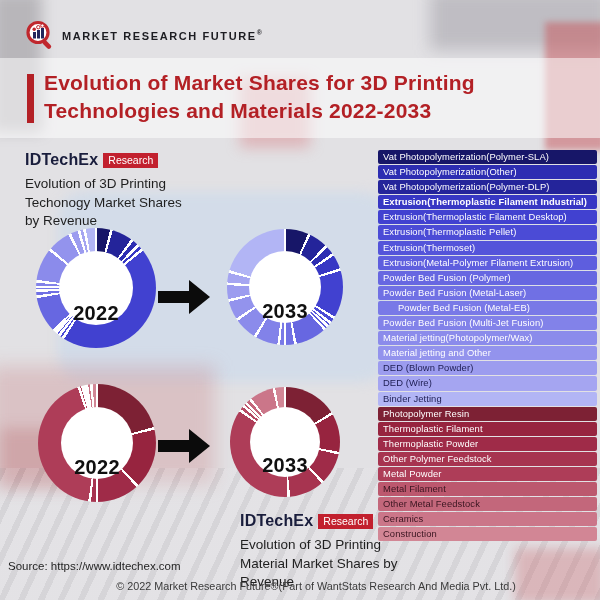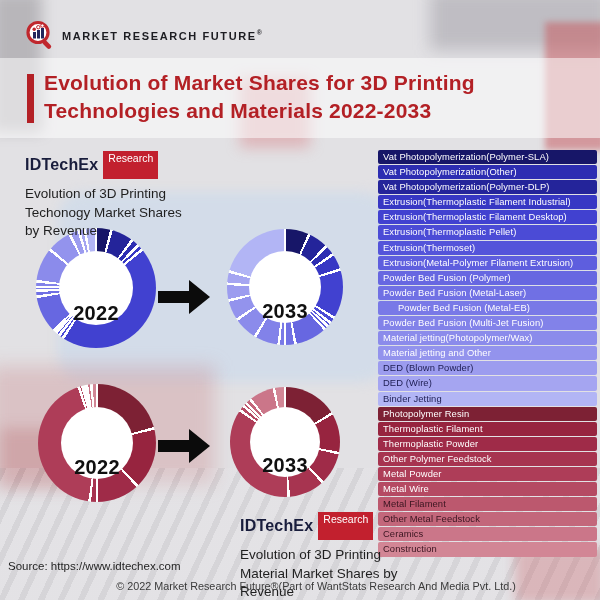--- a/index.html
+++ b/index.html
@@ -30,21 +30,21 @@
   .accent-bar{position:absolute;left:27px;top:74px;width:7px;height:49px;background:#b32025;z-index:4;}
   .title{position:absolute;left:44px;top:69px;z-index:4;color:#b32025;font-weight:bold;
          font-size:21px;line-height:28px;letter-spacing:.2px;}
 
   
   .idx{position:absolute;z-index:4;}
   .idx-1{left:25px;top:151px;width:160px;}
   .idx-2{left:240px;top:512px;width:180px;}
   .idx-head{display:flex;align-items:center;}
   .idx-word{font-size:16px;font-weight:bold;color:#191d3c;letter-spacing:.2px;}
-  .idx-badge{margin-left:5px;background:#c2202e;color:#ffffff;font-size:10.5px;padding:1px 5px 15px 5px;}
+  .idx-badge{margin-left:5px;background:#c2202e;color:#ffffff;font-size:10.5px;padding:1px 5px 2px 5px;}
   .idx-cap{margin-top:6px;font-size:13.5px;line-height:18.5px;color:#1f1f1f;}
 
   
   .donut{position:absolute;border-radius:50%;z-index:3;}
   .hole{position:absolute;left:50%;top:50%;transform:translate(-50%,-50%);
         background:#ffffff;border-radius:50%;display:flex;align-items:flex-end;justify-content:center;}
   .year{font-weight:bold;font-size:20px;color:#101010;letter-spacing:.3px;}
   .d1{left:36px;top:228px;width:120px;height:120px;} .d1 .hole{width:74px;height:74px;}
   .d2{left:227px;top:229px;width:116px;height:116px;} .d2 .hole{width:72px;height:72px;}
   .d3{left:38px;top:384px;width:118px;height:118px;} .d3 .hole{width:72px;height:72px;}
@@ -142,40 +142,39 @@
   </div>
   <div class="arrow a2">
     <div class="shaft"></div>
       <div class="head"></div>
   </div>
 
   <div class="legend">
       <div class="lg-row" style="background: rgb(23, 22, 104); color: rgb(255, 255, 255);">Vat Photopolymerization(Polymer-SLA)</div>
       <div class="lg-row" style="background: rgb(45, 45, 178); color: rgb(255, 255, 255);">Vat Photopolymerization(Other)</div>
       <div class="lg-row" style="background: rgb(36, 36, 154); color: rgb(255, 255, 255);">Vat Photopolymerization(Polymer-DLP)</div>
-      <div class="lg-row" style="background: rgb(55, 55, 196); color: rgb(255, 255, 255);">Extrusion(Thermoplastic Filament Industrial)</div>
+      <div class="lg-row" style="background: rgb(55, 55, 196); color: rgb(255, 255, 255); font-weight: bold;">Extrusion(Thermoplastic Filament Industrial)</div>
       <div class="lg-row" style="background: rgb(65, 65, 208); color: rgb(255, 255, 255);">Extrusion(Thermoplastic Filament Desktop)</div>
       <div class="lg-row" style="background: rgb(75, 75, 214); color: rgb(255, 255, 255);">Extrusion(Thermoplastic Pellet)</div>
       <div class="lg-row" style="background: rgb(84, 84, 218); color: rgb(255, 255, 255);">Extrusion(Thermoset)</div>
       <div class="lg-row" style="background: rgb(94, 94, 222); color: rgb(255, 255, 255);">Extrusion(Metal-Polymer Filament Extrusion)</div>
       <div class="lg-row" style="background: rgb(103, 103, 225); color: rgb(255, 255, 255);">Powder Bed Fusion (Polymer)</div>
       <div class="lg-row" style="background: rgb(112, 112, 228); color: rgb(255, 255, 255);">Powder Bed Fusion (Metal-Laser)</div>
       <div class="lg-row" style="background: rgb(121, 121, 231); color: rgb(255, 255, 255); padding-left: 20px;">Powder Bed Fusion (Metal-EB)</div>
       <div class="lg-row" style="background: rgb(130, 130, 233); color: rgb(255, 255, 255);">Powder Bed Fusion (Multi-Jet Fusion)</div>
       <div class="lg-row" style="background: rgb(139, 139, 235); color: rgb(255, 255, 255);">Material jetting(Photopolymer/Wax)</div>
       <div class="lg-row" style="background: rgb(147, 147, 237); color: rgb(255, 255, 255);">Material jetting and Other</div>
       <div class="lg-row" style="background: rgb(156, 156, 239); color: rgb(29, 29, 82);">DED (Blown Powder)</div>
       <div class="lg-row" style="background: rgb(165, 165, 241); color: rgb(29, 29, 82);">DED (Wire)</div>
       <div class="lg-row" style="background: rgb(178, 181, 245); color: rgb(29, 29, 82);">Binder Jetting</div>
       <div class="lg-row" style="background: rgb(125, 33, 52); color: rgb(255, 255, 255);">Photopolymer Resin</div>
       <div class="lg-row" style="background: rgb(151, 36, 63); color: rgb(255, 255, 255);">Thermoplastic Filament</div>
       <div class="lg-row" style="background: rgb(159, 43, 72); color: rgb(255, 255, 255);">Thermoplastic Powder</div>
       <div class="lg-row" style="background: rgb(167, 52, 80); color: rgb(255, 255, 255);">Other Polymer Feedstock</div>
       <div class="lg-row" style="background: rgb(174, 61, 88); color: rgb(255, 255, 255);">Metal Powder</div>
-      <div class="lg-row" style="background: rgb(181, 74, 99); color: rgb(255, 255, 255);">Metal Wire</div>
       <div class="lg-row" style="background: rgb(188, 88, 110); color: rgb(58, 21, 32);">Metal Filament</div>
       <div class="lg-row" style="background: rgb(195, 103, 123); color: rgb(58, 21, 32);">Other Metal Feedstock</div>
       <div class="lg-row" style="background: rgb(203, 118, 137); color: rgb(58, 21, 32);">Ceramics</div>
       <div class="lg-row" style="background: rgb(210, 134, 149); color: rgb(58, 21, 32);">Construction</div>
     </div>
 
   <div class="idx idx-2">
     <div class="idx-head">
       <span class="idx-word">IDTechEx</span>
       <span class="idx-badge">Research</span>

